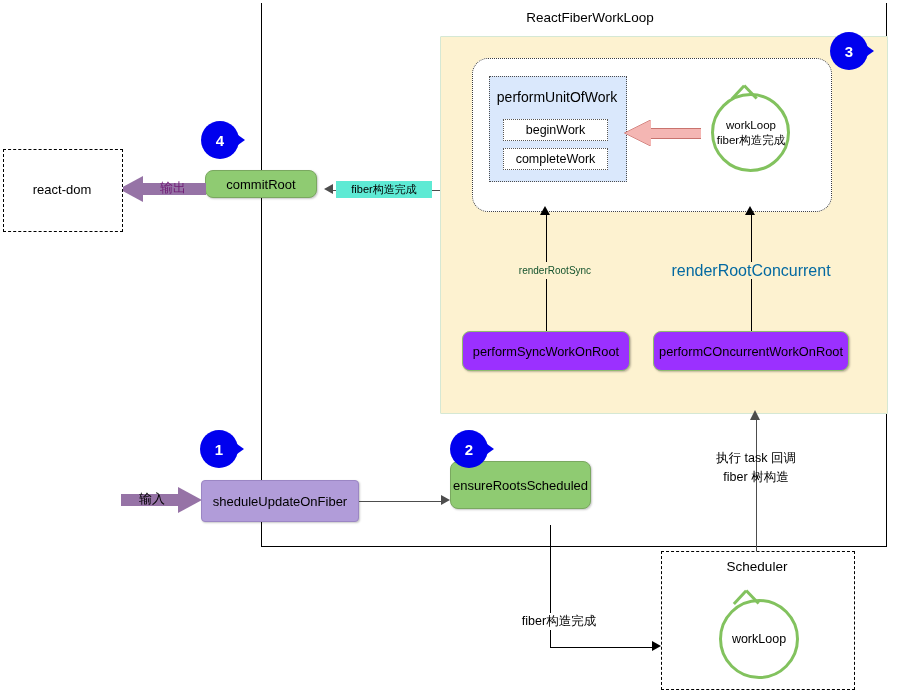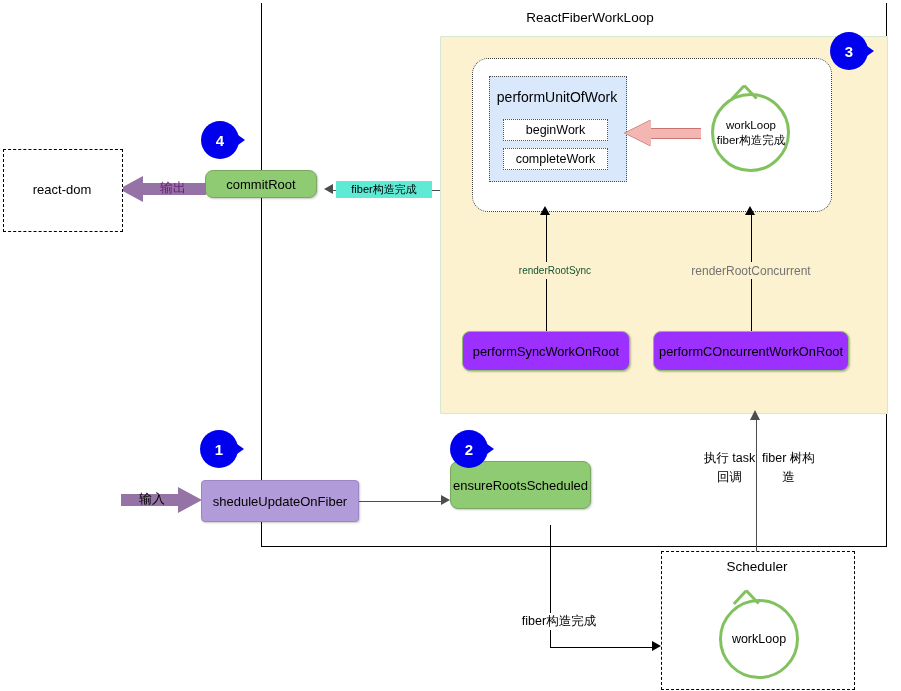--- a/index.html
+++ b/index.html
@@ -253,34 +253,34 @@
   
   #conc-line{left:750.5px;top:212px;width:1.6px;height:119px;}
   #conc-arrowhead{
     left:745px;top:206px;width:0;height:0;
     border-left:5.5px solid transparent;
     border-right:5.5px solid transparent;
     border-bottom:9px solid #000;
   }
   #conc-label{
     left:692px;top:262px;width:118px;height:17px;
-    font-size:12px;color:#737373;background:#fdf2d0;
+    font-size:16px;color:#0369a1;background:#fdf2d0;
   }
 
   
   #task-line{left:755.5px;top:420px;width:1.3px;height:131px;background:#4d4d4d;}
   #task-arrowhead{
     left:750px;top:410px;width:0;height:0;
     border-left:5.5px solid transparent;
     border-right:5.5px solid transparent;
     border-bottom:10px solid #4d4d4d;
   }
   #task-label{
     left:697px;top:448px;width:118px;height:40px;
-    flex-direction:row;font-size:12.5px;color:#000;line-height:1.55;
+    flex-direction:column;font-size:12.5px;color:#000;line-height:1.55;
     background:transparent;
   }
 
   
   #sched-line{left:359px;top:500.5px;width:84px;height:1.3px;background:#4d4d4d;}
   #sched-arrowhead{
     left:441px;top:495px;width:0;height:0;
     border-top:5.5px solid transparent;
     border-bottom:5.5px solid transparent;
     border-left:9px solid #4d4d4d;

